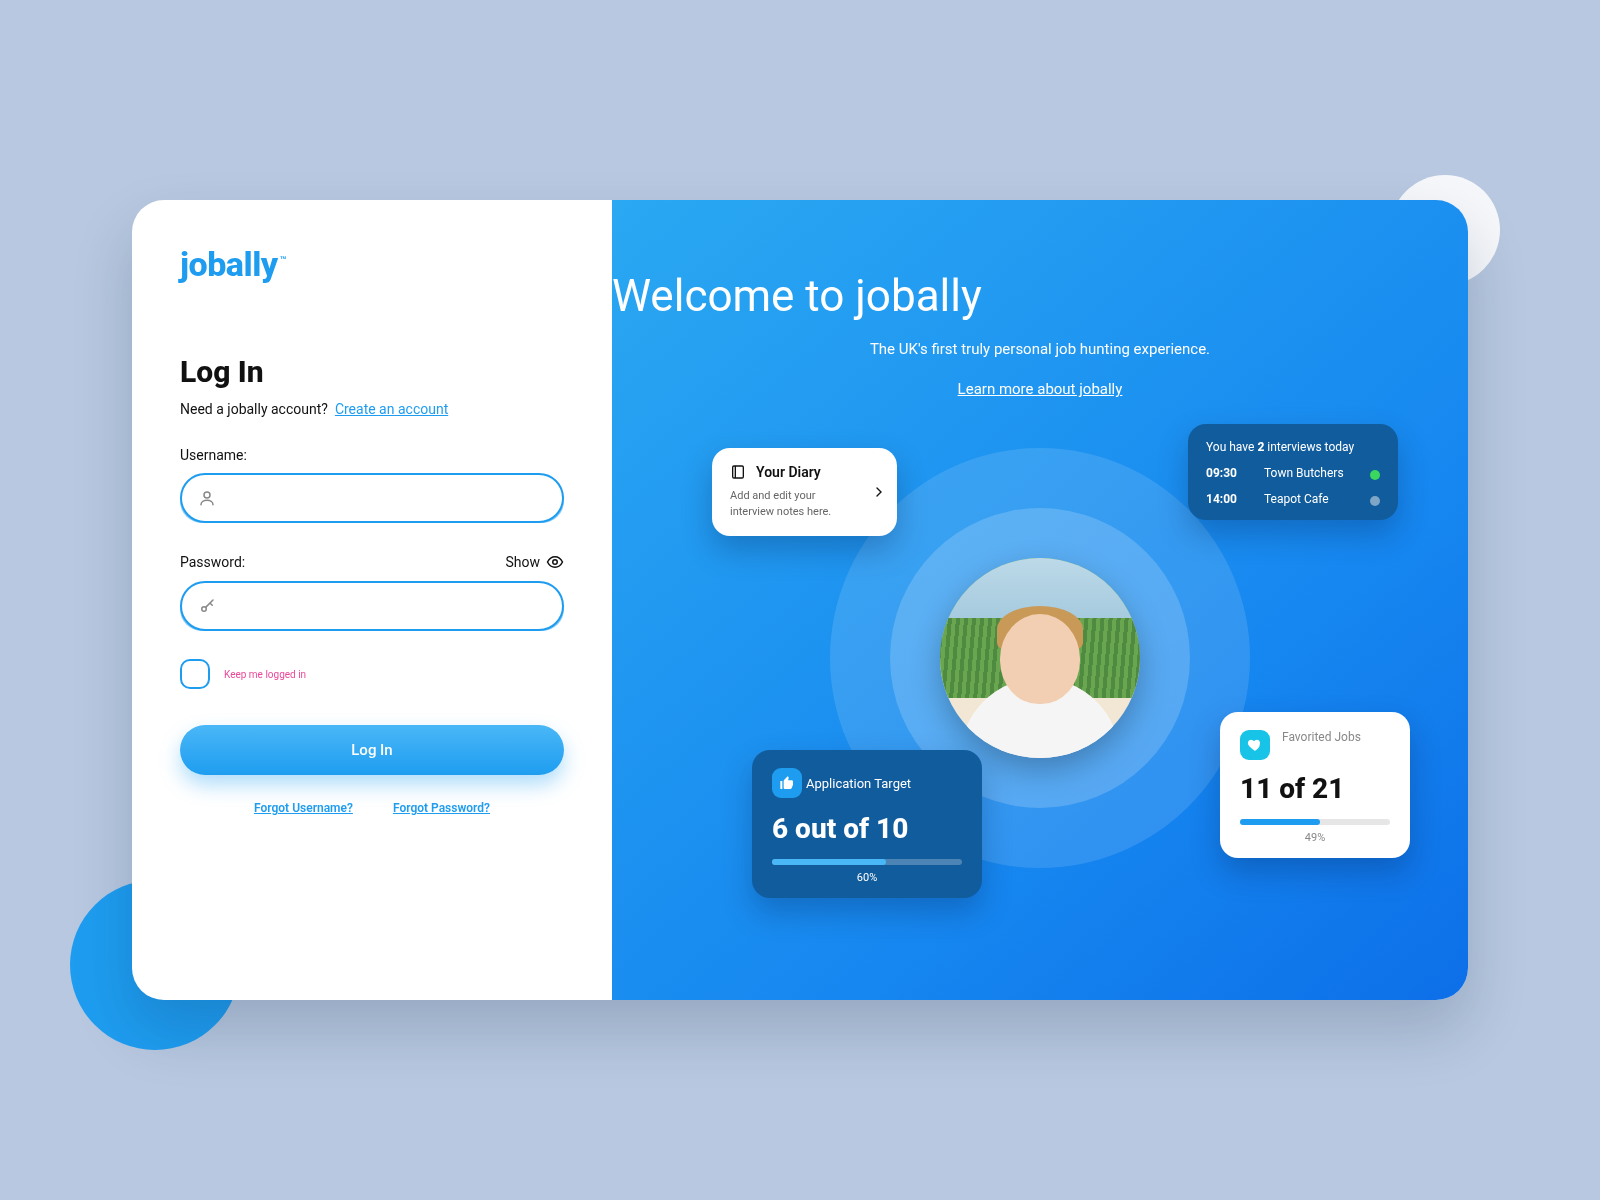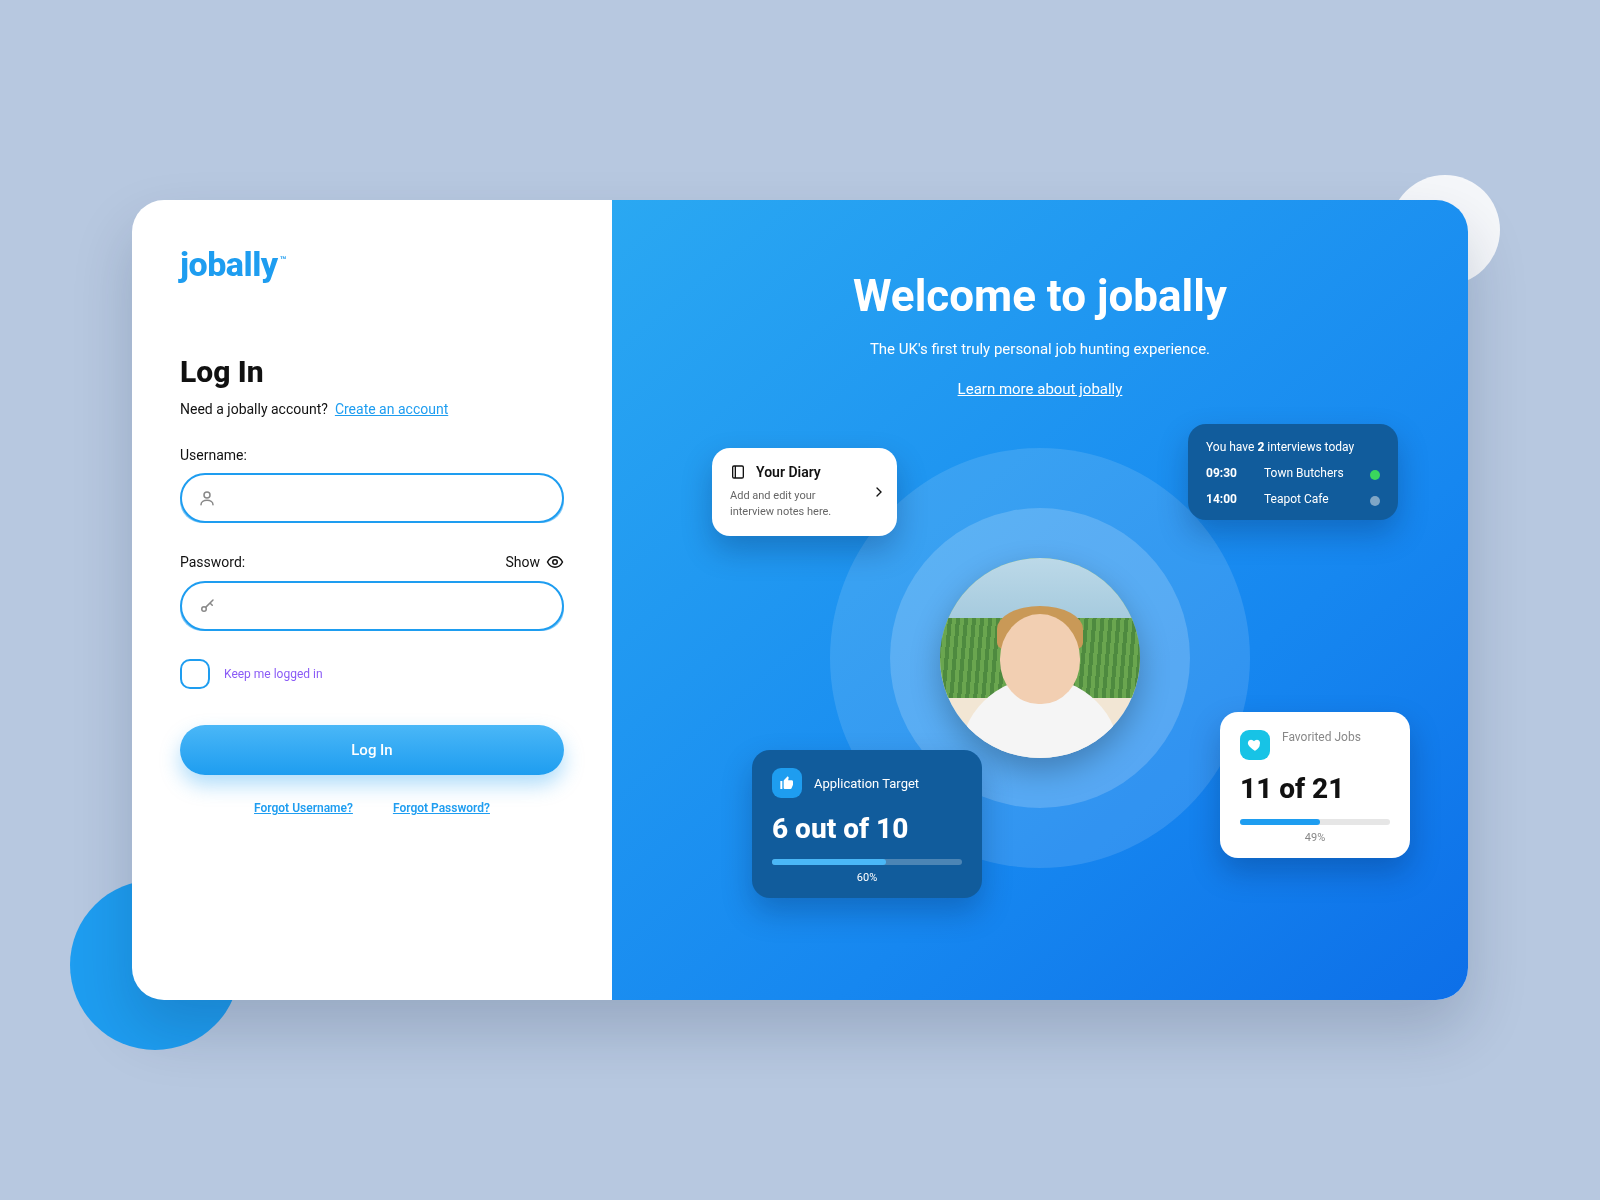--- a/index.html
+++ b/index.html
@@ -77,40 +77,40 @@
   .input-icon {
     position: absolute;
     left: 18px; top: 50%; transform: translateY(-50%);
     z-index: 2;
     color: #777;
   }
   .keep-row { margin-top: 28px; display:flex; align-items:center; gap:14px; }
   .check {
     width: 30px; height: 30px; border: 2px solid #1e9df0; border-radius: 10px; background:#fff; cursor:pointer;
   }
-  .keep-label { font-size:12px; color:#8b5cf6; }
+  .keep-label { font-size:10px; color:#ec4899; }
   .login-btn {
     margin-top: 36px;
     background: linear-gradient(180deg,#4ab7f7,#1e9df0);
     color:#fff; border:none; border-radius: 999px;
     padding: 16px; font-size:15px; font-weight:500; cursor:pointer;
     box-shadow: 0 10px 20px rgba(30,157,240,0.35);
   }
   .forgot-row { margin-top: 26px; display:flex; justify-content:center; gap:40px; }
   .forgot-row a { color:#1e9df0; font-size:12px; font-weight:600; }
 
   
   .right {
     flex: 1;
     background: linear-gradient(140deg,#2aa8f2 0%, #1687f0 65%, #0d6fe8 100%);
     position: relative;
     color: #fff;
     padding-top: 70px;
   }
-  .welcome-title { text-align:center; font-size:44px; font-weight:700; }
+  .welcome-title { text-align:left; font-size:44px; font-weight:400; }
   .welcome-sub { text-align:center; margin-top:18px; font-size:15px; }
   .learn-link { display:block; text-align:center; margin-top:22px; color:#fff; font-size:15px; text-decoration:underline; }
   .hero-zone { position:relative; width:100%; height:520px; margin-top:10px;}
   .rings {
     position:absolute; left:50%; top:48%; transform:translate(-50%,-50%);
     width:420px; height:420px;
   }
   .rings::before, .rings::after {
     content:''; position:absolute; border-radius:50%;
     left:50%; top:50%; transform:translate(-50%,-50%);
@@ -153,21 +153,21 @@
   .dot-green{ background:#3ad65d;}
   .dot-gray{ background:#7fa6c6;}
 
   .apptarget {
     left: 140px; bottom: 30px;
     width: 230px; background:#115c9c; color:#fff; padding:18px 20px 14px;
   }
   .chip { width:30px; height:30px; border-radius:9px; display:inline-flex; align-items:center; justify-content:center; }
   .chip-blue { background:#1e9df0; color:#fff; }
   .chip-teal { background:#17c3e6; color:#fff; }
-  .apptarget-top { display:flex; align-items:center; gap:12px; font-size:13px;}
+  .apptarget-top { display:flex; align-items:center; gap:4px; font-size:13px;}
   .big { font-size:28px; font-weight:800; margin-top:14px;}
   .bar { margin-top:14px; height:6px; width:100%; background:rgba(255,255,255,0.25); border-radius:4px; position:relative;}
   .bar > span{ position:absolute; left:0; top:0; bottom:0; border-radius:4px; background:#4ab7f7;}
   .pct { text-align:center; font-size:11px; margin-top:6px;}
 
   .fav {
     right: 58px; bottom: 70px;
     width: 190px; background:#fff; color:#111; padding:18px 20px 14px;
   }
   .fav-top { display:flex; align-items:flex-start; gap:12px; font-size:12px; color:#888;}

